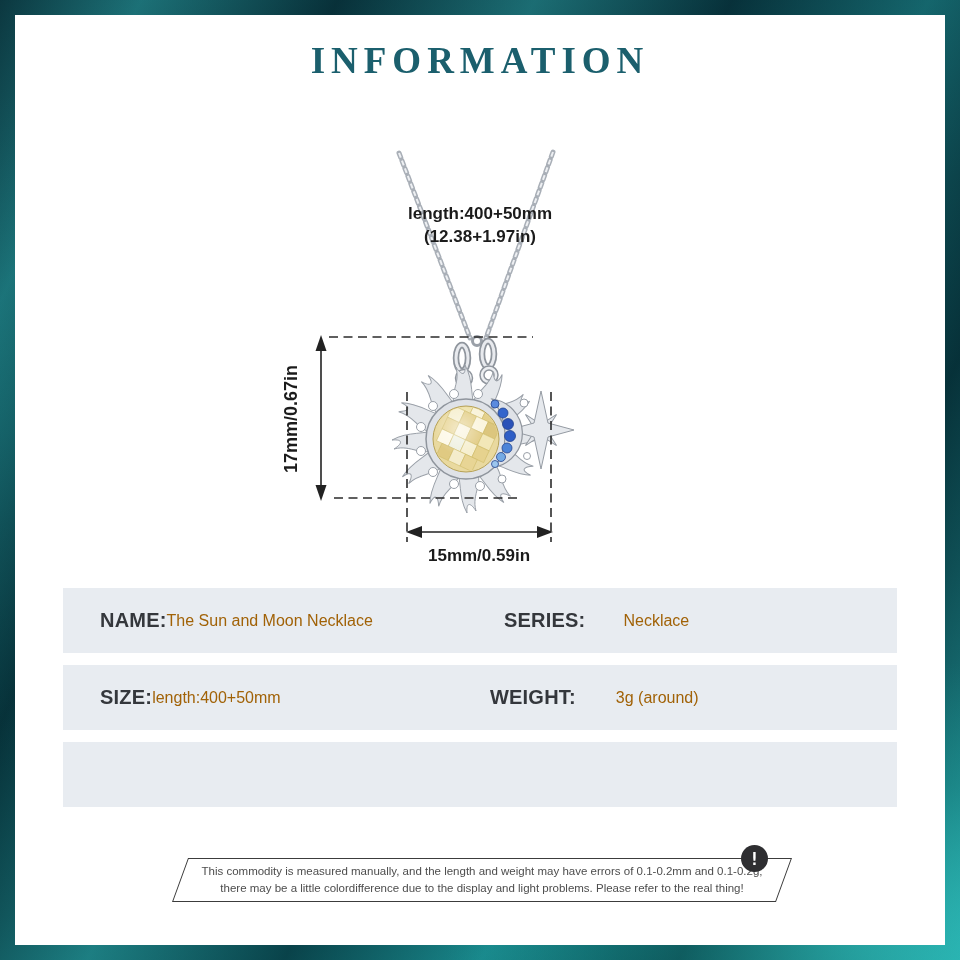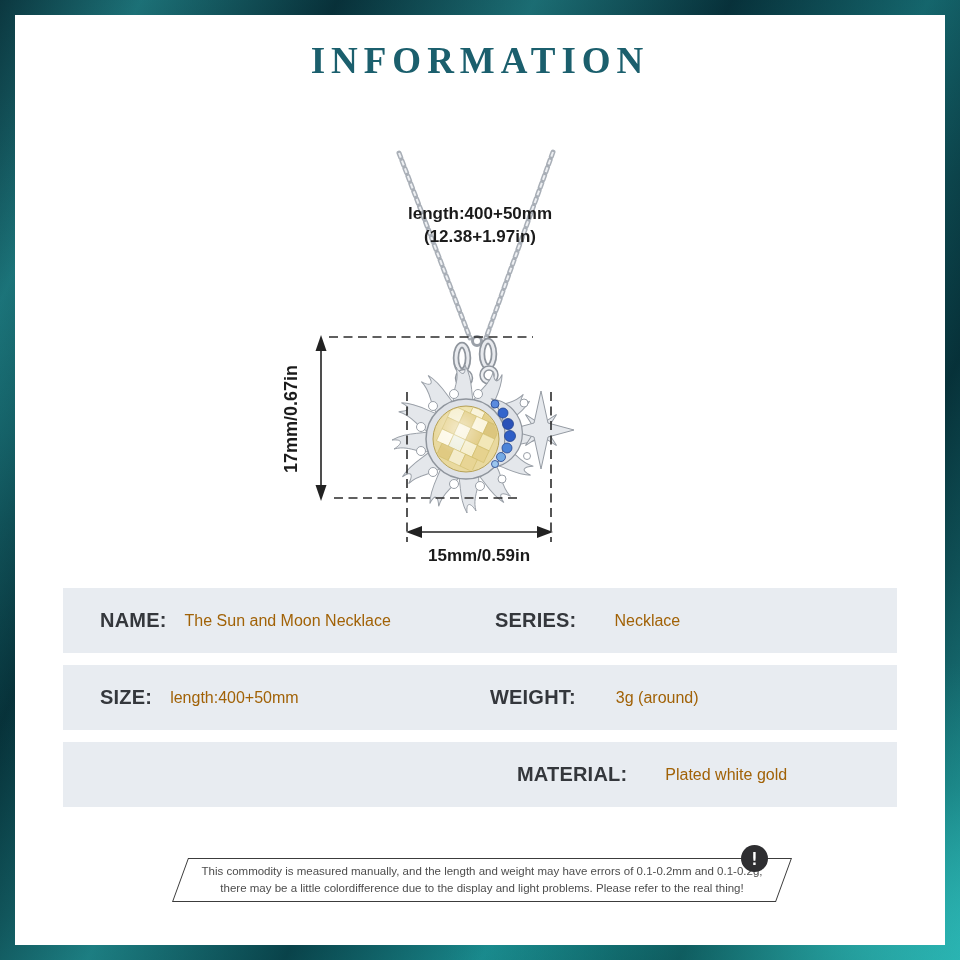--- a/index.html
+++ b/index.html
@@ -37,23 +37,23 @@
   .chain-label{left:315px;top:188px;width:300px;text-align:center;font-size:17px;line-height:1.35;}
   .height-label{left:188px;top:392px;width:180px;height:24px;text-align:center;font-size:18px;transform:rotate(-90deg);}
   .width-label{left:369px;top:531px;width:190px;text-align:center;font-size:17px;}
   
   .specs{position:absolute;left:48px;top:573px;width:834px;}
   .spec-row{
     position:relative;width:834px;height:65px;margin-bottom:12px;
     background:var(--row-bg,#e8ecf1);
   }
   .spec-group{position:absolute;top:0;height:65px;display:flex;align-items:center;}
-  .group1{left:37px;gap:18px;}
+  .group1{left:37px;}
   .group2{gap:38px;}
-  .spec-row:nth-child(1) .group2{left:432px;justify-content:center;}
+  .spec-row:nth-child(1) .group2{left:441px;justify-content:center;}
   .spec-row:nth-child(2) .group2{left:427px;gap:40px;}
   .spec-row:nth-child(3) .group2{left:454px;}
   .spec-label{font-size:20px;font-weight:700;color:#34373c;letter-spacing:.2px;}
   .spec-value{font-size:16px;font-weight:400;color:#a16207;}
   
   .disclaimer{
     position:absolute;left:165px;top:843px;width:602px;height:42px;
     border:1px solid #3c3c3c;background:#fff;
     transform:skewX(-20deg);
   }
@@ -224,24 +224,20 @@
         <div class="spec-group group1">
           <span class="spec-label">SIZE:</span>
           <span class="spec-value">length:400+50mm</span>
         </div>
         <div class="spec-group group2">
           <span class="spec-label">WEIGHT:</span>
           <span class="spec-value">3g (around)</span>
         </div>
       </div>
       <div class="spec-row">
-        <div class="spec-group group2">
-          <span class="spec-label">MATERIAL:</span>
-          <span class="spec-value">Plated white gold</span>
-        </div>
       </div>
     </div>
 
     <div class="disclaimer">
       <div class="disclaimer-inner">
         <div>This commodity is measured manually, and the length and weight may have errors of 0.1-0.2mm and 0.1-0.2g;</div>
         <div>there may be a little colordifference due to the display and light problems. Please refer to the real thing!</div>
       </div>
     </div>
     <div class="excl-icon">!</div>

